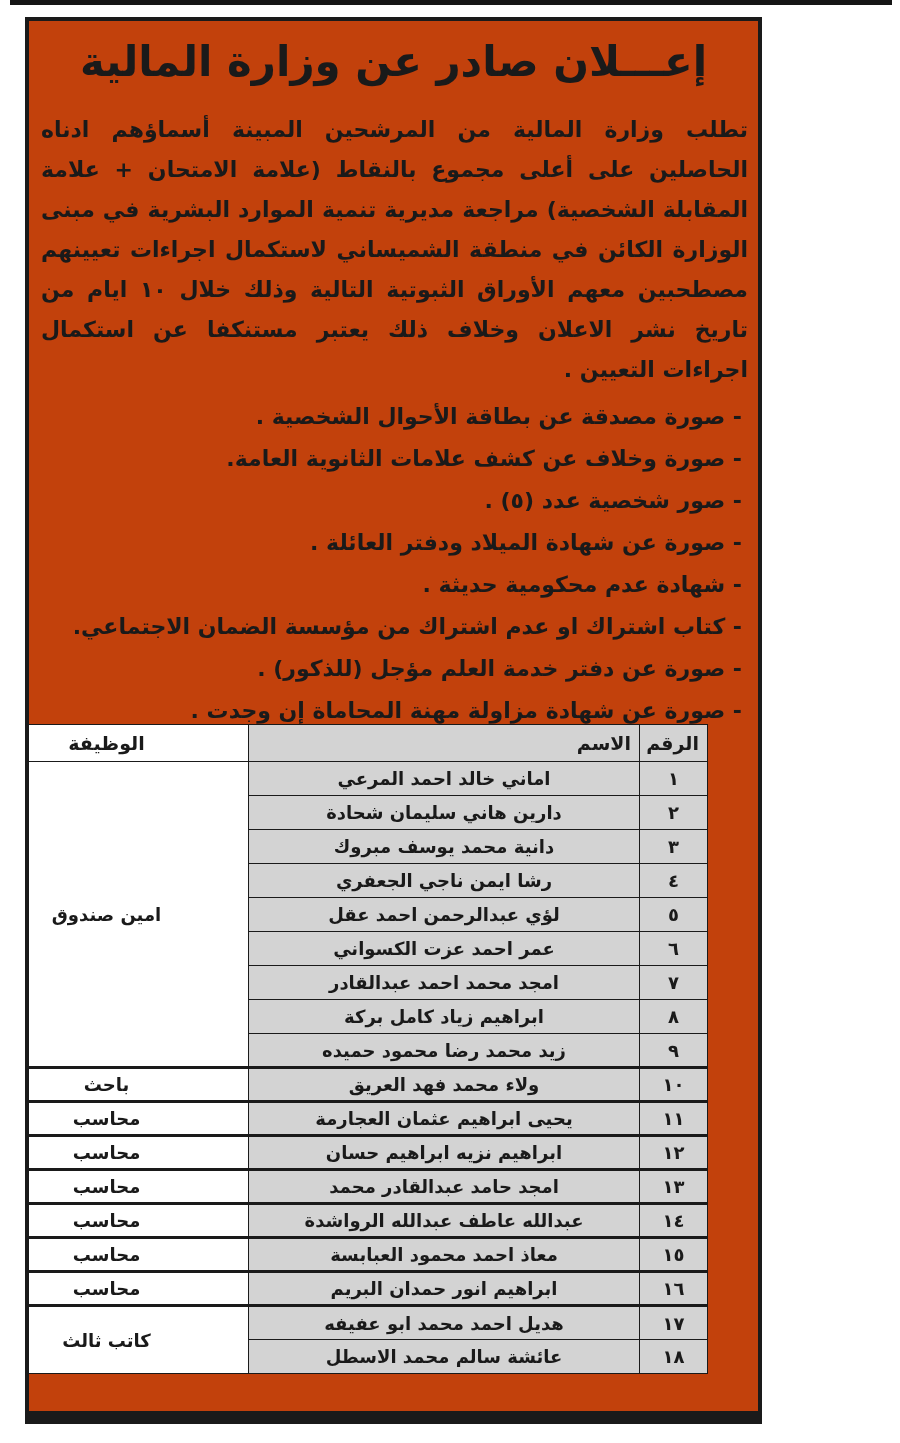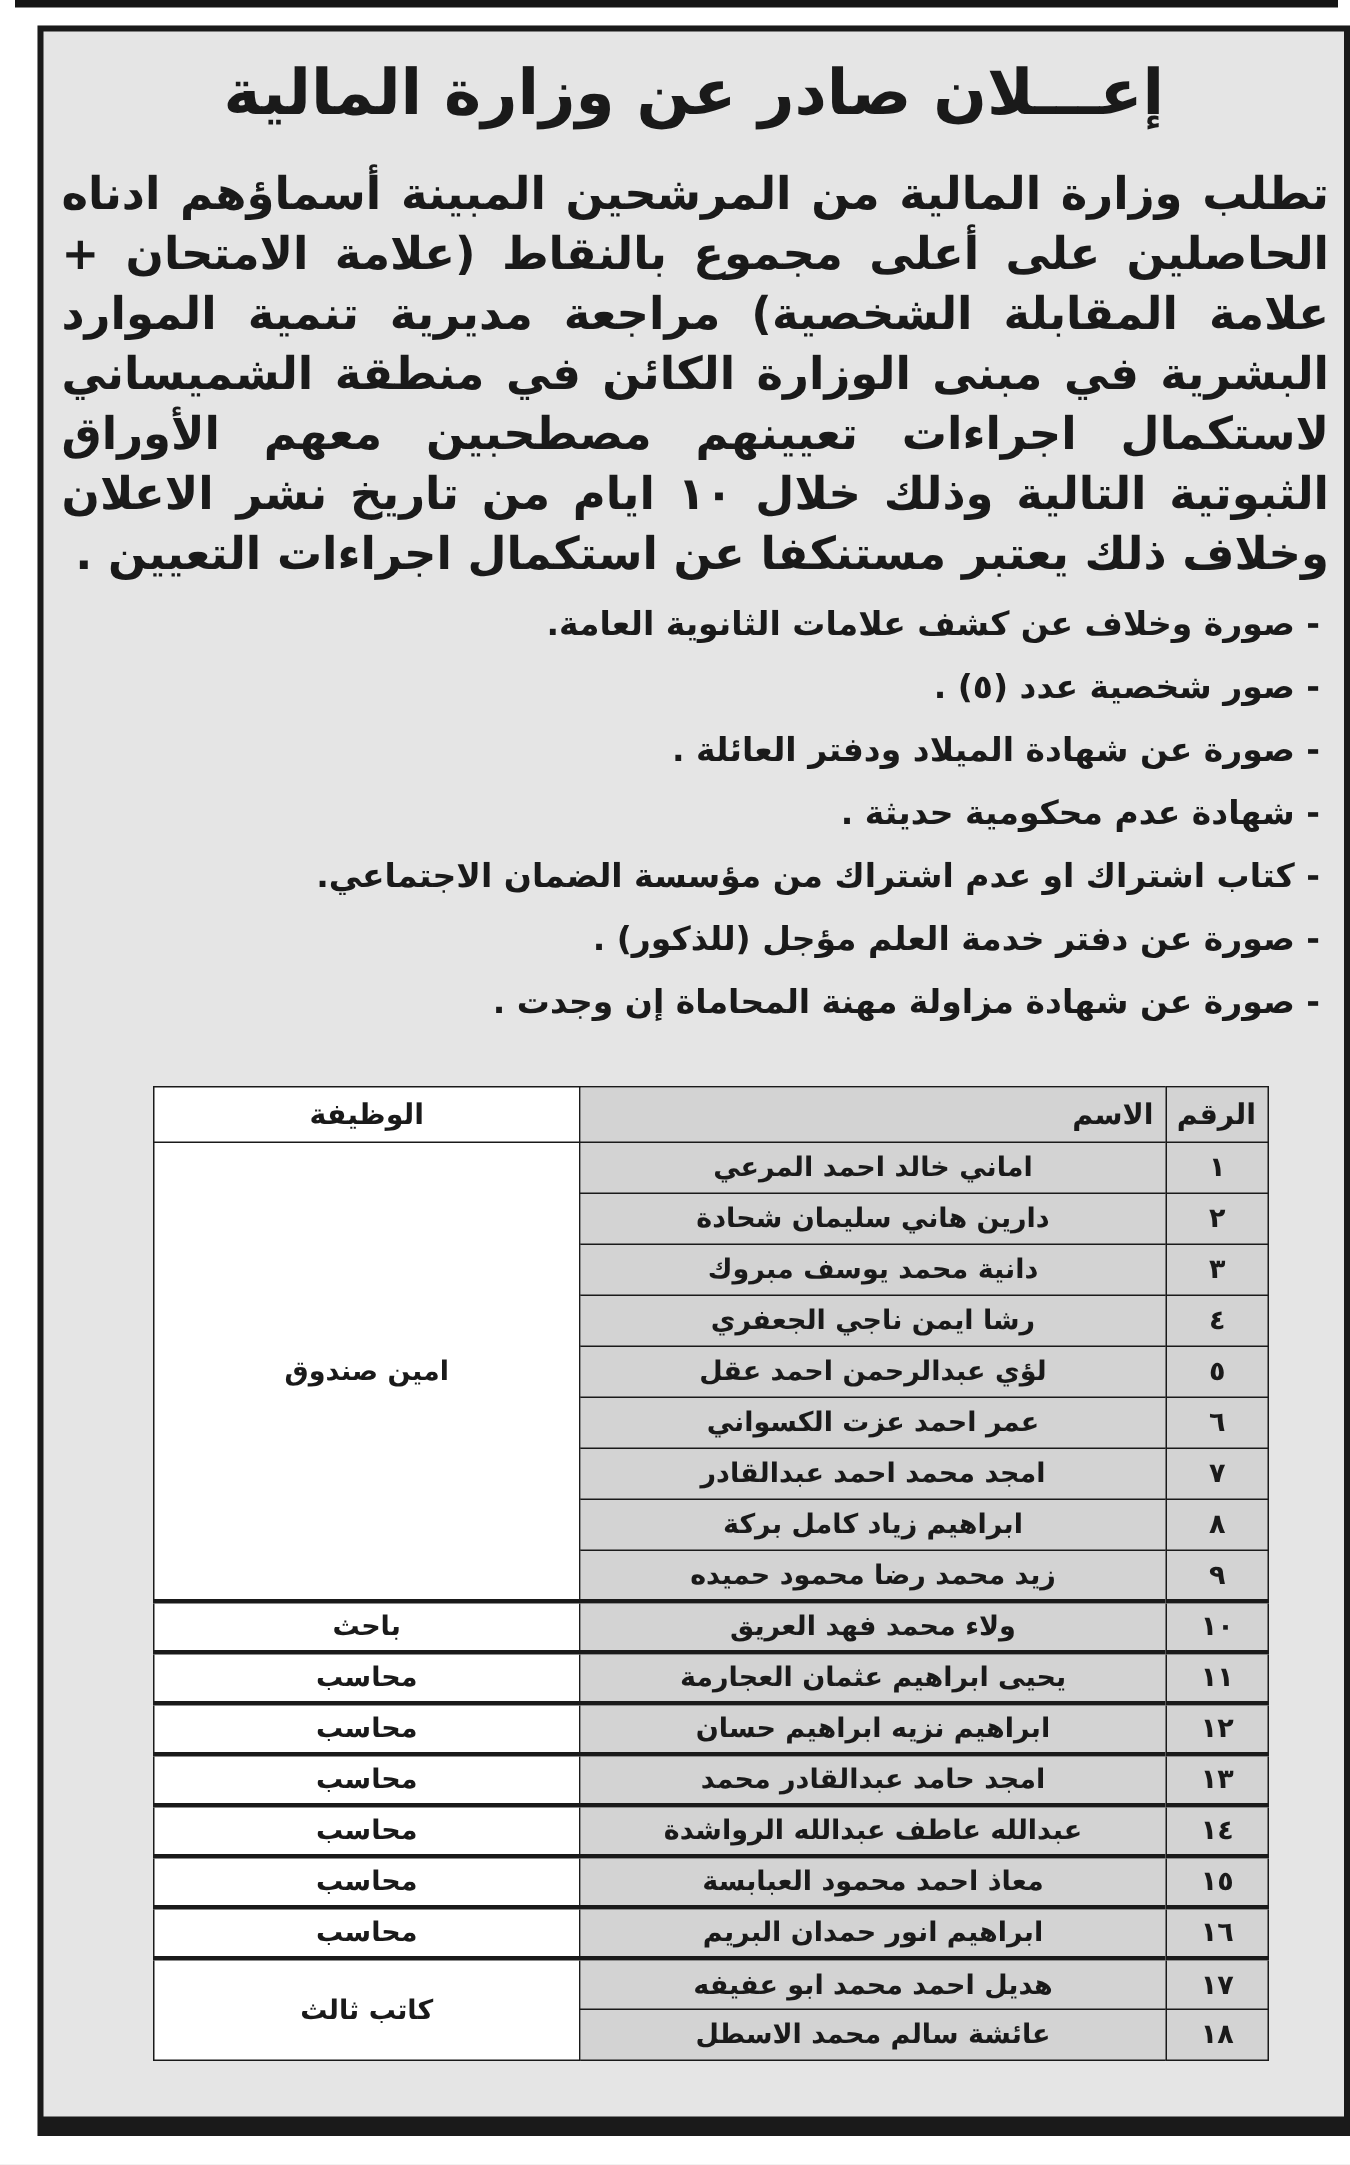--- a/index.html
+++ b/index.html
@@ -5,30 +5,30 @@
   html,body{margin:0;padding:0;}
   body{
     width:900px;height:1443px;position:relative;background:#ffffff;
     font-family:"DejaVu Sans",sans-serif;color:#1a1a1a;overflow:hidden;
     -webkit-font-smoothing:antialiased;
   }
   .top-edge-bar{
     position:absolute;top:0;left:10px;right:8px;height:5px;background:#151515;
   }
   .frame{
-    position:absolute;left:25px;top:17px;width:875px;height:1407px;
+    position:absolute;left:25px;top:17px;width:737px;height:1407px;
     border:4px solid #1a1a1a;border-bottom:13px solid #1a1a1a;
-    box-sizing:border-box;background:#e5e5e5;overflow:hidden;direction:rtl;
+    box-sizing:border-box;background:#c2410c;overflow:hidden;direction:rtl;
   }
   .title{
     margin:14px 0 0 0;text-align:center;font-size:42px;font-weight:bold;
     letter-spacing:0;line-height:1.3;
   }
   .body-text{
-    margin:20px 10px 0 12px;font-size:30px;font-weight:bold;
+    margin:20px 10px 0 12px;font-size:22px;font-weight:bold;
     line-height:40px;text-align:justify;text-align-last:right;
   }
   .req-list{
     list-style:none;margin:6px 16px 0 10px;padding:0;
     font-size:22px;font-weight:bold;
   }
   .req-list li{line-height:42px;text-align:right;white-space:nowrap;}
   table.cand{
     position:absolute;top:703px;right:50px;width:743px;
     border-collapse:collapse;direction:rtl;table-layout:fixed;
@@ -57,20 +57,21 @@
 <body>
 
 <div class="top-edge-bar"></div>
 
 <div class="frame">
   <h1 class="title">إعـــلان صادر عن وزارة المالية</h1>
 
   <p class="body-text">تطلب وزارة المالية من المرشحين المبينة أسماؤهم ادناه الحاصلين على أعلى مجموع بالنقاط (علامة الامتحان + علامة المقابلة الشخصية) مراجعة مديرية تنمية الموارد البشرية في مبنى الوزارة الكائن في منطقة الشميساني لاستكمال اجراءات تعيينهم مصطحبين معهم الأوراق الثبوتية التالية وذلك خلال ١٠ ايام من تاريخ نشر الاعلان وخلاف ذلك يعتبر مستنكفا عن استكمال اجراءات التعيين .</p>
 
   <ul class="req-list">
+      <li>- صورة مصدقة عن بطاقة الأحوال الشخصية .</li>
       <li>- صورة وخلاف عن كشف علامات الثانوية العامة.</li>
       <li>- صور شخصية عدد (٥) .</li>
       <li>- صورة عن شهادة الميلاد ودفتر العائلة .</li>
       <li>- شهادة عدم محكومية حديثة .</li>
       <li>- كتاب اشتراك او عدم اشتراك من مؤسسة الضمان الاجتماعي.</li>
       <li>- صورة عن دفتر خدمة العلم مؤجل (للذكور) .</li>
       <li>- صورة عن شهادة مزاولة مهنة المحاماة إن وجدت .</li>
     </ul>
 
   <table class="cand">

